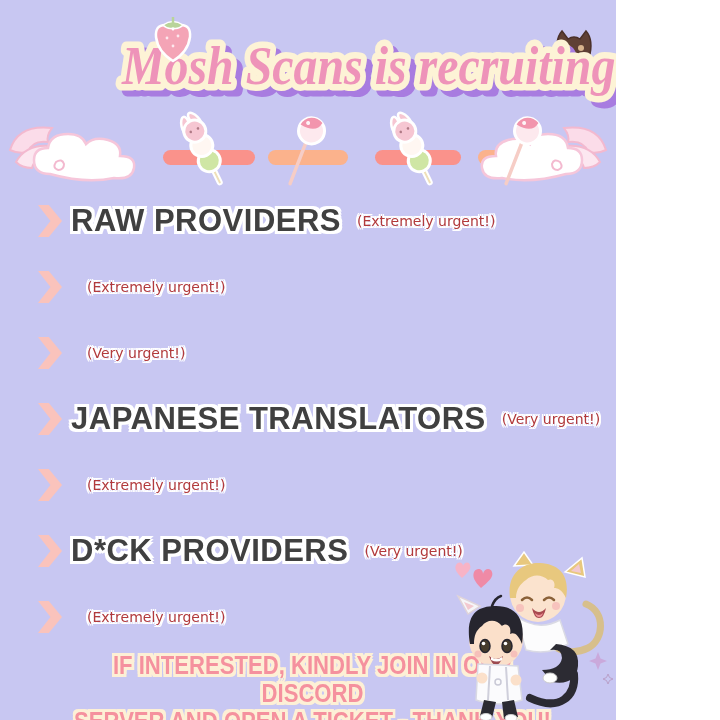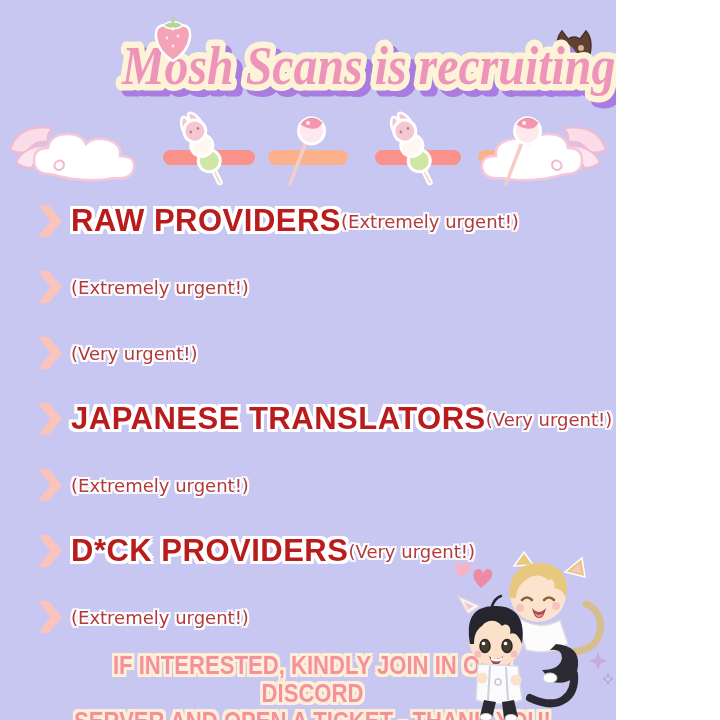--- a/index.html
+++ b/index.html
@@ -48,28 +48,29 @@
     display: flex; flex-direction: column; gap: 28px;
   }
   .row { display: flex; align-items: center; height: 38px; }
   .chev {
     width: 24px; height: 32px; flex: none; margin-right: 9px;
     background: #fac3bc;
     clip-path: polygon(0 0, 45% 0, 100% 50%, 45% 100%, 0 100%, 52% 50%);
   }
   .role {
     font-weight: 800; font-size: 31px; letter-spacing: 0.5px;
-    color: #b91c1c; white-space: nowrap;
+    color: #404040; white-space: nowrap;
     text-shadow:
       -3px -3px 0 #fff, 3px -3px 0 #fff, -3px 3px 0 #fff, 3px 3px 0 #fff,
       -3px 0 0 #fff, 3px 0 0 #fff, 0 -3px 0 #fff, 0 3px 0 #fff;
   }
   .urgent {
+    margin-left: 16px;
     font-family: "DejaVu Sans", sans-serif;
-    font-size: 18px; color: #b23a3c; white-space: nowrap;
+    font-size: 14px; color: #b23a3c; white-space: nowrap;
     text-shadow:
       -2px -2px 0 #fff, 2px -2px 0 #fff, -2px 2px 0 #fff, 2px 2px 0 #fff,
       -2px 0 0 #fff, 2px 0 0 #fff, 0 -2px 0 #fff, 0 2px 0 #fff;
   }
 
   
   .footer {
     position: absolute; left: 30px; top: 651px; width: 565px;
     text-align: center; font-weight: 800; font-size: 26px; line-height: 1.08;
     color: #f5919e; transform: scaleX(0.85); transform-origin: 50% 50%;

